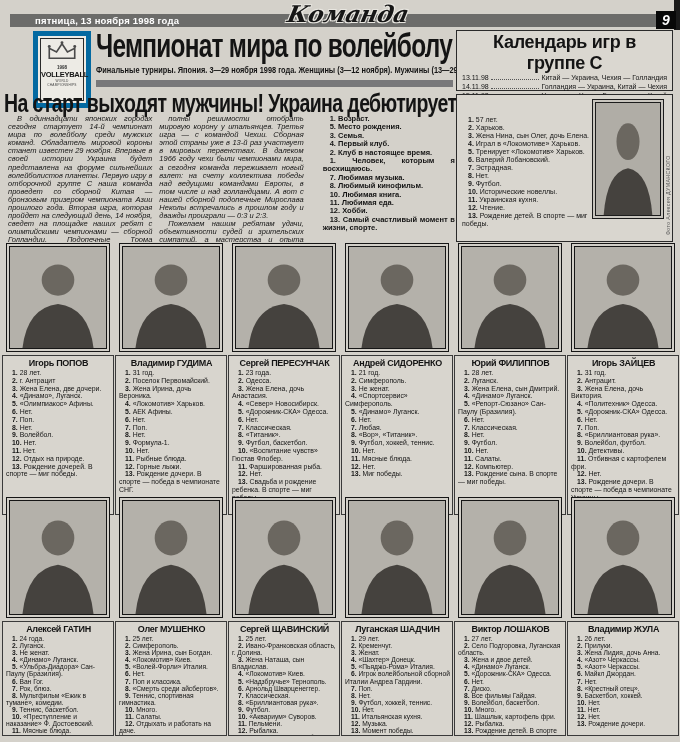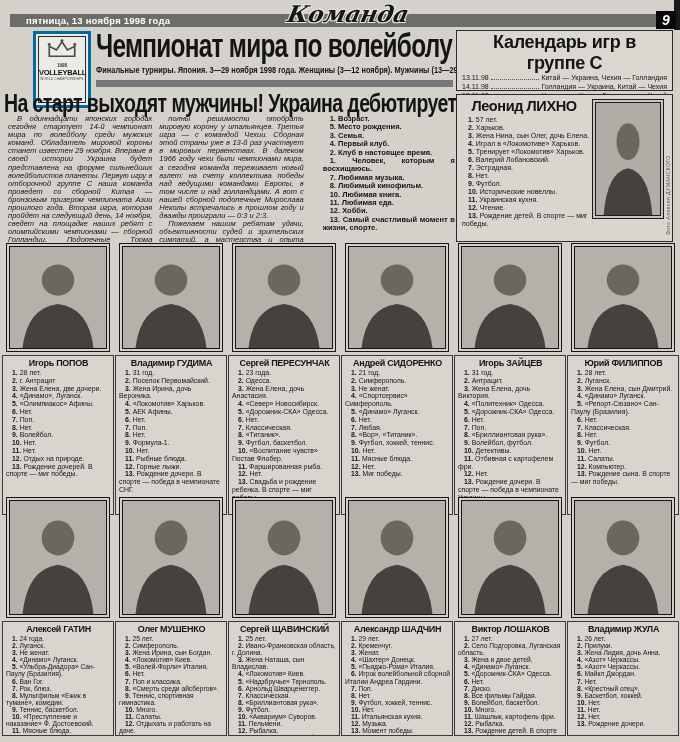--- a/index.html
+++ b/index.html
@@ -5,33 +5,33 @@
   * { margin:0; padding:0; box-sizing:border-box; }
   html,body { width:680px; height:742px; }
   body {
     position:relative; overflow:hidden;
     background:#d4d1ca;
     font-family:"Liberation Sans", sans-serif;
     color:#141414;
   }
   
   .mast-bar { position:absolute; left:10px; top:14px; width:650px; height:13px; background:#6c6c6a;
-    display:flex; align-items:center; }
+    display:flex; align-items:center;padding-left:9px; }
   .mast-date { color:#fff; font-weight:bold; font-size:9.5px; padding-left:16px; letter-spacing:.2px; }
   .mast-logo { position:absolute; left:288px; top:0px; z-index:2;
     font-family:"DejaVu Serif", serif; font-style:italic; font-weight:bold; font-size:23px;
     transform:skewX(-12deg); color:#161616;
     text-shadow:-1px -1px 0 #e8e6e0, 1px -1px 0 #e8e6e0, -1px 1px 0 #e8e6e0, 1px 1px 0 #e8e6e0; }
   .page-num { position:absolute; right:4px; top:11px; width:20px; height:18px; background:#080808;
     color:#fff; font-style:italic; font-weight:bold; font-size:14px; text-align:center; line-height:18px; }
   .corner-strip { position:absolute; right:0; top:0; width:6px; height:30px; background:#1a1a1a; }
 
   
   .vb-logo { position:absolute; left:33px; top:31px; width:58px; height:77px;
-    background:#edebe5; border:3px solid #0369a1; padding:2px; }
+    background:#edebe5; border:5px solid #0369a1; padding:2px; }
   .vb-inner { width:100%; height:100%; border:1px solid #2a2a2a; text-align:center; padding-top:2px; }
   .vb-inner svg { width:34px; height:20px; }
   .vb-year { font-size:4.5px; font-weight:bold; color:#333; }
   .vb-name { font-size:7.5px; font-weight:bold; letter-spacing:-0.3px; }
   .vb-sub  { font-size:3.2px; color:#444; letter-spacing:.2px; }
   .main-title { position:absolute; left:96px; top:27px; font-size:33px; font-weight:bold;
     letter-spacing:-1px; white-space:nowrap; transform:scaleX(0.74); transform-origin:left top; }
   .subtitle { position:absolute; left:96px; top:65px; font-size:9px; font-weight:bold;
     white-space:nowrap; transform:scaleX(0.82); transform-origin:left top; }
   .header-bar { position:absolute; left:96px; top:80px; width:357px; height:7px; background:#78787a; }
@@ -161,24 +161,20 @@
         <div class="q-item">8. Любимый кинофильм.</div>
         <div class="q-item">10. Любимая книга.</div>
         <div class="q-item">11. Любимая еда.</div>
         <div class="q-item">12. Хобби.</div>
         <div class="q-item">13. Самый счастливый момент в жизни, спорте.</div>
       </div>
   </div>
 </div>
 
 <div class="coach-box">
-  <div class="coach-name">
-    <span>Леонид</span>
-    <span>ЛИХНО</span>
-  </div>
   <div class="coach-list">
       <div class="c-item"><b>1.</b> 57 лет.</div>
       <div class="c-item"><b>2.</b> Харьков.</div>
       <div class="c-item"><b>3.</b> Жена Нина, сын Олег, дочь Елена.</div>
       <div class="c-item"><b>4.</b> Играл в «Локомотиве» Харьков.</div>
       <div class="c-item"><b>5.</b> Тренирует «Локомотив» Харьков.</div>
       <div class="c-item"><b>6.</b> Валерий Лобановский.</div>
       <div class="c-item"><b>7.</b> Эстрадная.</div>
       <div class="c-item"><b>8.</b> Нет.</div>
       <div class="c-item"><b>9.</b> Футбол.</div>
@@ -333,69 +329,69 @@
       <div class="photo">
         <svg viewBox="0 0 100 110" preserveAspectRatio="none">
           <rect width="100" height="110" fill="#b4b1aa"></rect>
           <circle cx="50" cy="36" r="17" fill="#6b6760"></circle>
           <path d="M13 110 Q18 66 50 62 Q82 66 87 110 Z" fill="#45423e"></path>
         </svg>
       </div>
     </div>
     <div class="tbox">
       <div class="pname">
+        <span>Юрий</span>
+        <span>ФИЛИППОВ</span>
+      </div>
+      <div class="plist">
+          <div class="p-item"><b>1.</b> 28 лет.</div>
+          <div class="p-item"><b>2.</b> Луганск.</div>
+          <div class="p-item"><b>3.</b> Жена Елена, сын Дмитрий.</div>
+          <div class="p-item"><b>4.</b> «Динамо» Луганск.</div>
+          <div class="p-item"><b>5.</b> «Репорт-Сюзано» Сан-Паулу (Бразилия).</div>
+          <div class="p-item"><b>6.</b> Нет.</div>
+          <div class="p-item"><b>7.</b> Классическая.</div>
+          <div class="p-item"><b>8.</b> Нет.</div>
+          <div class="p-item"><b>9.</b> Футбол.</div>
+          <div class="p-item"><b>10.</b> Нет.</div>
+          <div class="p-item"><b>11.</b> Салаты.</div>
+          <div class="p-item"><b>12.</b> Компьютер.</div>
+          <div class="p-item"><b>13.</b> Рождение сына. В спорте — миг победы.</div>
+        </div>
+    </div>
+  </div>
+    <div class="card">
+    <div class="photo-box">
+      <div class="photo">
+        <svg viewBox="0 0 100 110" preserveAspectRatio="none">
+          <rect width="100" height="110" fill="#b4b1aa"></rect>
+          <circle cx="50" cy="36" r="17" fill="#6b6760"></circle>
+          <path d="M13 110 Q18 66 50 62 Q82 66 87 110 Z" fill="#45423e"></path>
+        </svg>
+      </div>
+    </div>
+    <div class="tbox">
+      <div class="pname">
         <span>Игорь</span>
         <span>ЗАЙЦЕВ</span>
       </div>
       <div class="plist">
           <div class="p-item"><b>1.</b> 31 год.</div>
           <div class="p-item"><b>2.</b> Антрацит.</div>
           <div class="p-item"><b>3.</b> Жена Елена, дочь Виктория.</div>
           <div class="p-item"><b>4.</b> «Политехник» Одесса.</div>
           <div class="p-item"><b>5.</b> «Дорожник-СКА» Одесса.</div>
           <div class="p-item"><b>6.</b> Нет.</div>
           <div class="p-item"><b>7.</b> Поп.</div>
           <div class="p-item"><b>8.</b> «Бриллиантовая рука».</div>
           <div class="p-item"><b>9.</b> Волейбол, футбол.</div>
           <div class="p-item"><b>10.</b> Детективы.</div>
           <div class="p-item"><b>11.</b> Отбивная с картофелем фри.</div>
           <div class="p-item"><b>12.</b> Нет.</div>
           <div class="p-item"><b>13.</b> Рождение дочери. В спорте — победа в чемпионате Украины.</div>
-        </div>
-    </div>
-  </div>
-    <div class="card">
-    <div class="photo-box">
-      <div class="photo">
-        <svg viewBox="0 0 100 110" preserveAspectRatio="none">
-          <rect width="100" height="110" fill="#b4b1aa"></rect>
-          <circle cx="50" cy="36" r="17" fill="#6b6760"></circle>
-          <path d="M13 110 Q18 66 50 62 Q82 66 87 110 Z" fill="#45423e"></path>
-        </svg>
-      </div>
-    </div>
-    <div class="tbox">
-      <div class="pname">
-        <span>Юрий</span>
-        <span>ФИЛИППОВ</span>
-      </div>
-      <div class="plist">
-          <div class="p-item"><b>1.</b> 28 лет.</div>
-          <div class="p-item"><b>2.</b> Луганск.</div>
-          <div class="p-item"><b>3.</b> Жена Елена, сын Дмитрий.</div>
-          <div class="p-item"><b>4.</b> «Динамо» Луганск.</div>
-          <div class="p-item"><b>5.</b> «Репорт-Сюзано» Сан-Паулу (Бразилия).</div>
-          <div class="p-item"><b>6.</b> Нет.</div>
-          <div class="p-item"><b>7.</b> Классическая.</div>
-          <div class="p-item"><b>8.</b> Нет.</div>
-          <div class="p-item"><b>9.</b> Футбол.</div>
-          <div class="p-item"><b>10.</b> Нет.</div>
-          <div class="p-item"><b>11.</b> Салаты.</div>
-          <div class="p-item"><b>12.</b> Компьютер.</div>
-          <div class="p-item"><b>13.</b> Рождение сына. В спорте — миг победы.</div>
         </div>
     </div>
   </div>
   </div>
 
 <div class="prow row2">
     <div class="card">
     <div class="photo-box">
       <div class="photo">
         <svg viewBox="0 0 100 110" preserveAspectRatio="none">
@@ -495,21 +491,21 @@
       <div class="photo">
         <svg viewBox="0 0 100 110" preserveAspectRatio="none">
           <rect width="100" height="110" fill="#b4b1aa"></rect>
           <circle cx="50" cy="36" r="17" fill="#6b6760"></circle>
           <path d="M13 110 Q18 66 50 62 Q82 66 87 110 Z" fill="#45423e"></path>
         </svg>
       </div>
     </div>
     <div class="tbox">
       <div class="pname">
-        <span>Александр</span>
+        <span>Луганская</span>
         <span>ШАДЧИН</span>
       </div>
       <div class="plist">
           <div class="p-item"><b>1.</b> 29 лет.</div>
           <div class="p-item"><b>2.</b> Кременчуг.</div>
           <div class="p-item"><b>3.</b> Женат.</div>
           <div class="p-item"><b>4.</b> «Шахтер» Донецк.</div>
           <div class="p-item"><b>5.</b> «Пьяджо-Рома» Италия.</div>
           <div class="p-item"><b>6.</b> Игрок волейбольной сборной Италии Андреа Гардини.</div>
           <div class="p-item"><b>7.</b> Поп.</div>

